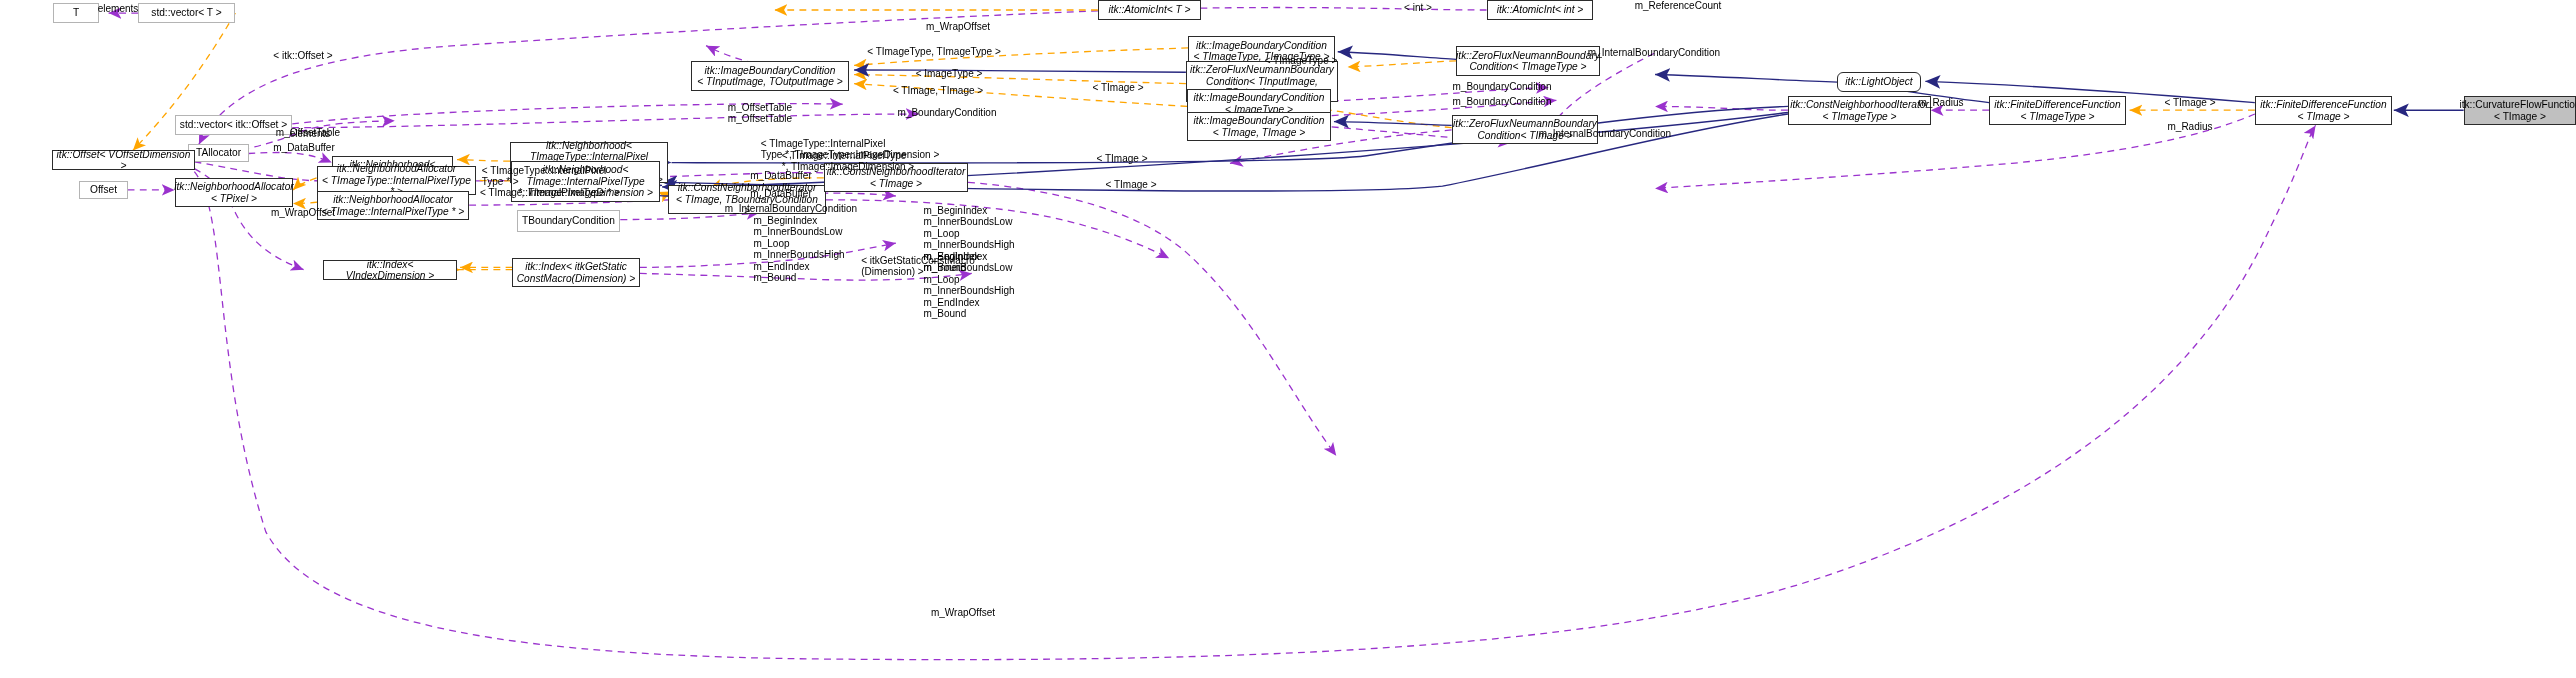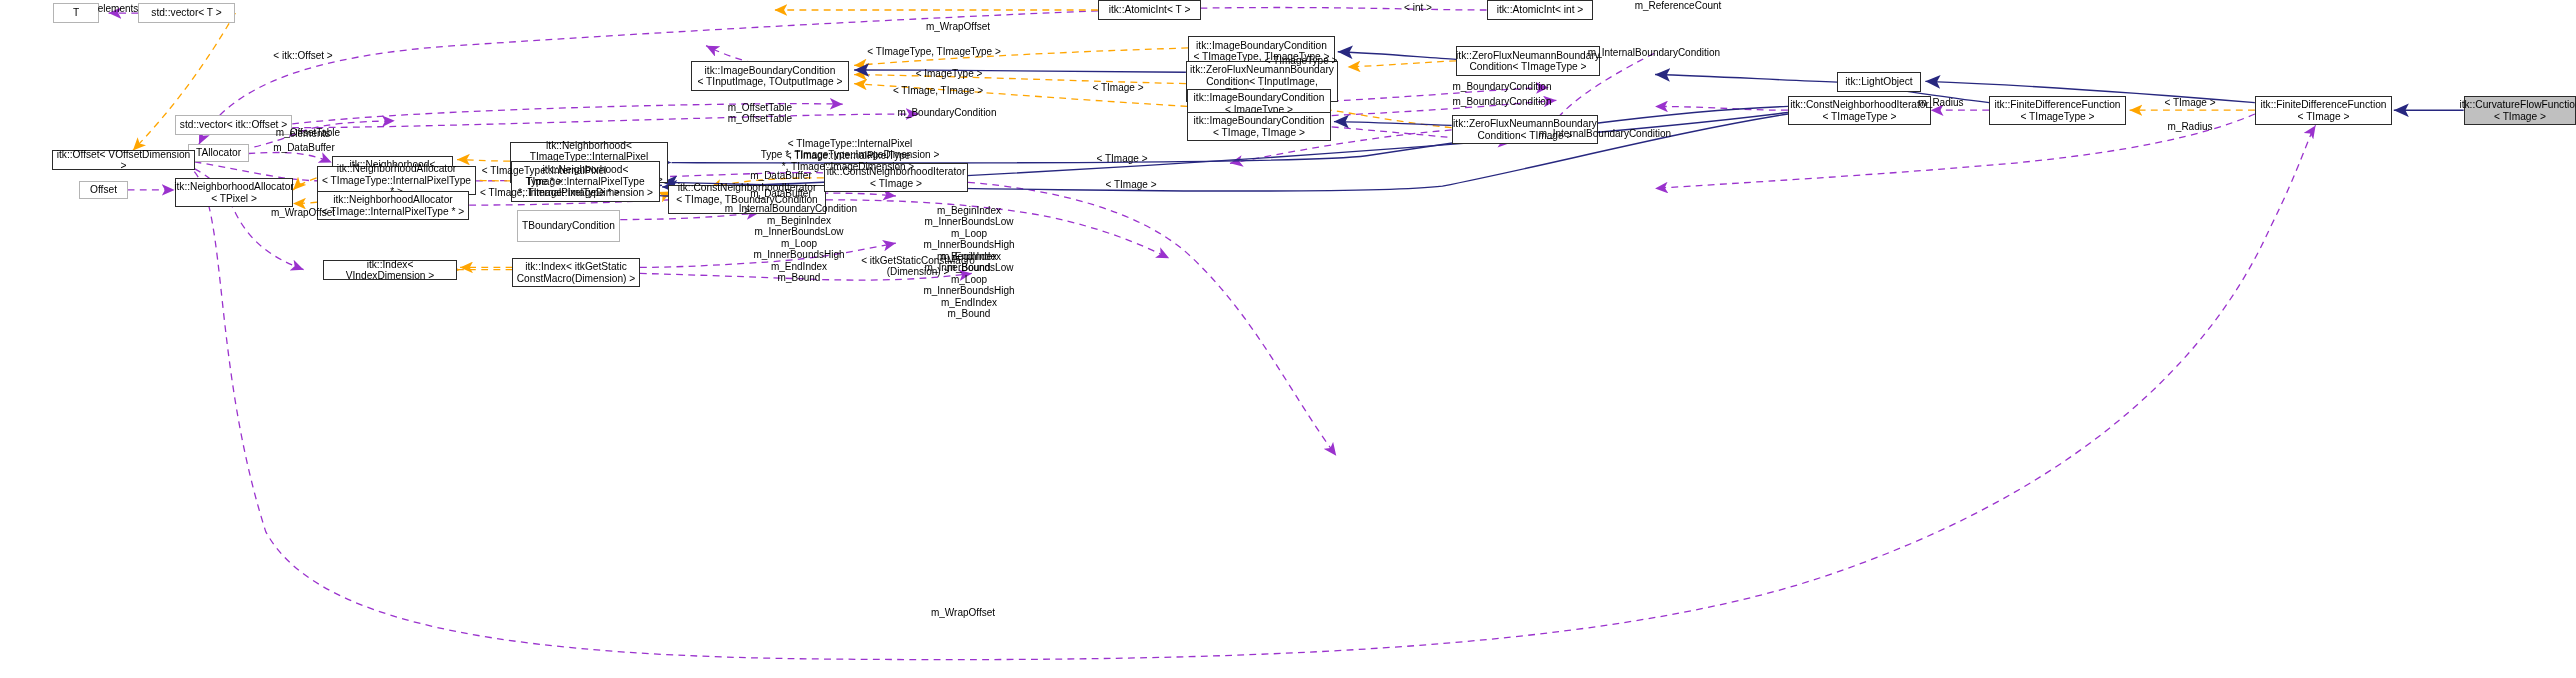--- a/index.html
+++ b/index.html
@@ -11,30 +11,30 @@
     box-sizing:border-box;
     display:flex;align-items:center;justify-content:center;
     text-align:center;
     background:#ffffff;
     color:#000000;
     font-size:10.2px;
     line-height:11.4px;
     white-space:pre-line;
     padding:0.8px 3px;
   }
-  .node.solid{border:1.2px solid #2b2b2b;}
+  .node.solid{border:1.2px solid #2b2b2b;font-style:italic;}
   .node.thin{border:1.1px solid #b4b4b4;}
   .node.filled{border:1.2px solid #2b2b2b;background:#c0c0c0;}
   .elabel{
     position:absolute;
     font-size:10px;
     line-height:11px;
     color:#000000;
     white-space:pre-line;
-    text-align:center;
+    text-align:left;
     transform:translateX(-50%);
   }
   .elabel.stack{line-height:11.4px;}
 </style>
 </head>
 <body>
 
 <div id="canvas">
 
   <svg class="edges" viewBox="0 0 3393 894">
@@ -124,21 +124,21 @@
       <div class="node solid" style="left: 1487px; top: 0px; width: 106px; height: 20px;">itk::AtomicInt&lt; int &gt;</div>
       <div class="node solid" style="left: 1188px; top: 36px; width: 147px; height: 30px;">itk::ImageBoundaryCondition
 &lt; TImageType, TImageType &gt;</div>
       <div class="node solid" style="left: 1456px; top: 46px; width: 144px; height: 30px;">itk::ZeroFluxNeumannBoundary
 Condition&lt; TImageType &gt;</div>
       <div class="node solid" style="left: 691px; top: 61px; width: 158px; height: 30px;">itk::ImageBoundaryCondition
 &lt; TInputImage, TOutputImage &gt;</div>
       <div class="node solid" style="left: 1186px; top: 61px; width: 152px; height: 41px;">itk::ZeroFluxNeumannBoundary
 Condition&lt; TInputImage,
 TOutputImage &gt;</div>
-      <div class="node solid" style="left: 1837px; top: 72px; width: 84px; height: 20px;">itk::LightObject</div>
+      <div class="node solid" style="left: 1837px; top: 72px; width: 84px; height: 20px; border-radius: 6px;">itk::LightObject</div>
       <div class="node solid" style="left: 1187px; top: 89px; width: 144px; height: 29px;">itk::ImageBoundaryCondition
 &lt; ImageType &gt;</div>
       <div class="node solid" style="left: 1788px; top: 96px; width: 143px; height: 29px;">itk::ConstNeighborhoodIterator
 &lt; TImageType &gt;</div>
       <div class="node solid" style="left: 1989px; top: 96px; width: 137px; height: 29px;">itk::FiniteDifferenceFunction
 &lt; TImageType &gt;</div>
       <div class="node solid" style="left: 2255px; top: 96px; width: 137px; height: 29px;">itk::FiniteDifferenceFunction
 &lt; TImage &gt;</div>
       <div class="node filled" style="left: 2464px; top: 96px; width: 112px; height: 29px;">itk::CurvatureFlowFunction
 &lt; TImage &gt;</div>
@@ -162,21 +162,21 @@
 *, TImage::ImageDimension &gt;</div>
       <div class="node solid" style="left: 668px; top: 185px; width: 158px; height: 29px;">itk::ConstNeighborhoodIterator
 &lt; TImage, TBoundaryCondition &gt;</div>
       <div class="node solid" style="left: 824px; top: 163px; width: 144px; height: 29px;">itk::ConstNeighborhoodIterator
 &lt; TImage &gt;</div>
       <div class="node thin" style="left: 79px; top: 181px; width: 49px; height: 18px;">Offset</div>
       <div class="node solid" style="left: 175px; top: 178px; width: 118px; height: 29px;">itk::NeighborhoodAllocator
 &lt; TPixel &gt;</div>
       <div class="node solid" style="left: 317px; top: 191px; width: 152px; height: 29px;">itk::NeighborhoodAllocator
 &lt; TImage::InternalPixelType * &gt;</div>
-      <div class="node thin" style="left: 517px; top: 210px; width: 103px; height: 32px;">TBoundaryCondition</div>
+      <div class="node thin" style="left: 517px; top: 210px; width: 103px; height: 22px;">TBoundaryCondition</div>
       <div class="node solid" style="left: 323px; top: 260px; width: 134px; height: 20px;">itk::Index&lt; VIndexDimension &gt;</div>
       <div class="node solid" style="left: 512px; top: 258px; width: 128px; height: 29px;">itk::Index&lt; itkGetStatic
 ConstMacro(Dimension) &gt;</div>
     </div>
   <div id="labels">
       <div class="elabel stack" style="left: 118px; top: 3px;">elements</div>
       <div class="elabel stack" style="left: 1678px; top: 0px;">m_ReferenceCount</div>
       <div class="elabel stack" style="left: 1418px; top: 2.3px;">&lt; int &gt;</div>
       <div class="elabel stack" style="left: 958px; top: 20.5px;">m_WrapOffset</div>
       <div class="elabel stack" style="left: 303px; top: 50px;">&lt; itk::Offset &gt;</div>

